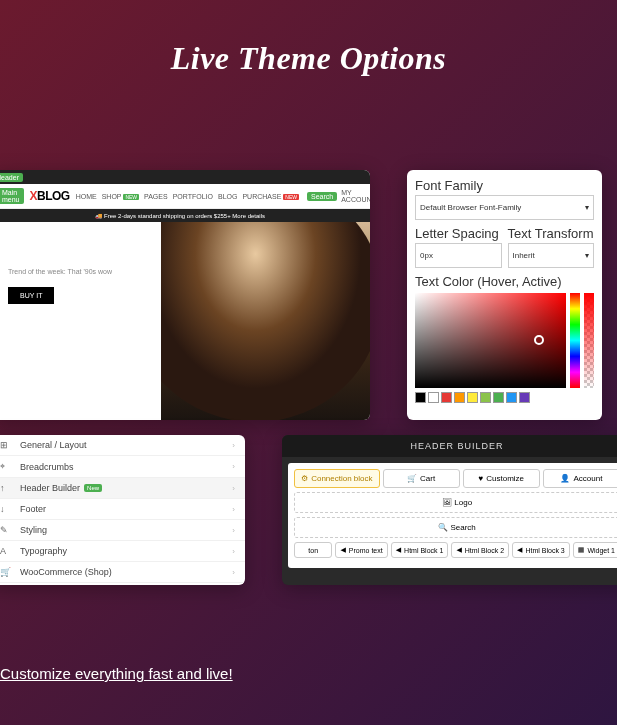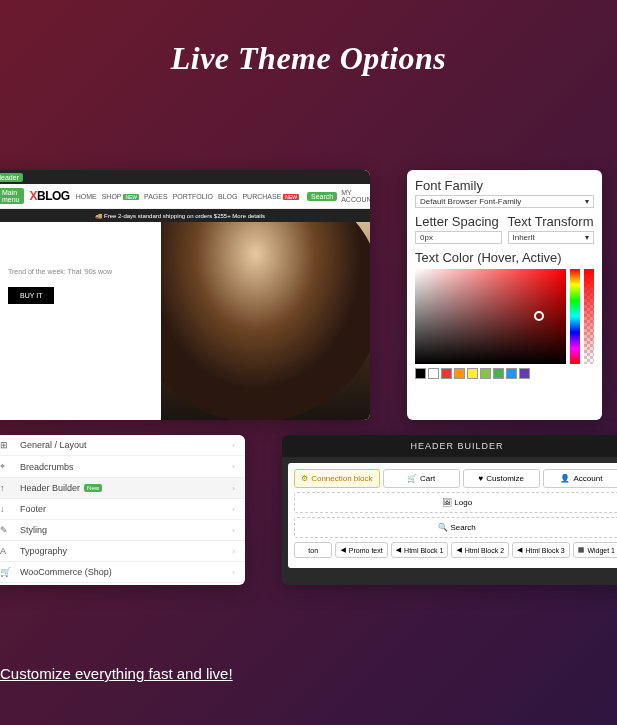--- a/index.html
+++ b/index.html
@@ -34,21 +34,21 @@
 .hero-left { width:45%; padding:40px 0 0 18px; }
 .hero-title { font-family: Georgia, serif; font-size:18px; color:#222; }
 .hero-sub { font-size:7px; color:#888; margin-top:6px; }
 .hero-btn { background:#000; color:#fff; font-size:7px; padding:5px 12px; display:inline-block; margin-top:12px; border:none; }
 .hero-img { flex:1; background: linear-gradient(180deg, #d4b896 0%, #8b6f47 40%, #3d2817 60%, #1a1410 100%); position:relative; overflow:hidden; }
 .hero-img::before { content:''; position:absolute; inset:0; background: radial-gradient(ellipse 60% 80% at 50% 30%, #e8c9a0 0%, #6b4423 40%, #2a1810 70%); border-radius: 40% 45% 50% 50%; transform: translate(-10px,-20px) scale(1.2); }
 
 
 .panel-b { right: 15px; top: 170px; width: 195px; height: 250px; padding:8px; font-size:8px; color:#333; }
 .lbl { font-size:13px; margin-bottom:2px; }
-.sel { border:1px solid #ccc; padding:1px 4px; font-size:8px; display:flex; justify-content:space-between; margin-bottom:6px; }
+.sel { border:1px solid #ccc; padding:7px 4px; font-size:8px; display:flex; justify-content:space-between; margin-bottom:6px; }
 .row2 { display:flex; gap:6px; }
 .row2 > div { flex:1; }
 .colorrow { display:flex; align-items:center; gap:4px; margin:6px 0; }
 .swatch { width:16px; height:16px; background:#e53935; border:1px solid #ccc; }
 .hex { border:1px solid #ccc; padding:2px 4px; font-size:7px; }
 .clearbtn { background:#222; color:#fff; font-size:7px; padding:3px 6px; border:none; border-radius:2px; }
 .picker { display:flex; gap:4px; margin-top:4px; }
 .gradient { flex:1; height:95px; background: linear-gradient(to bottom, rgba(0,0,0,0) 0%, #000 100%), linear-gradient(to right, #fff 0%, #f00 100%); position:relative; }
 .gradient .circle { position:absolute; right:22px; top:42px; width:10px; height:10px; border:2px solid #fff; border-radius:50%; }
 .hue { width:10px; height:95px; background: linear-gradient(to bottom, #f00, #ff0, #0f0, #0ff, #00f, #f0f, #f00); }

